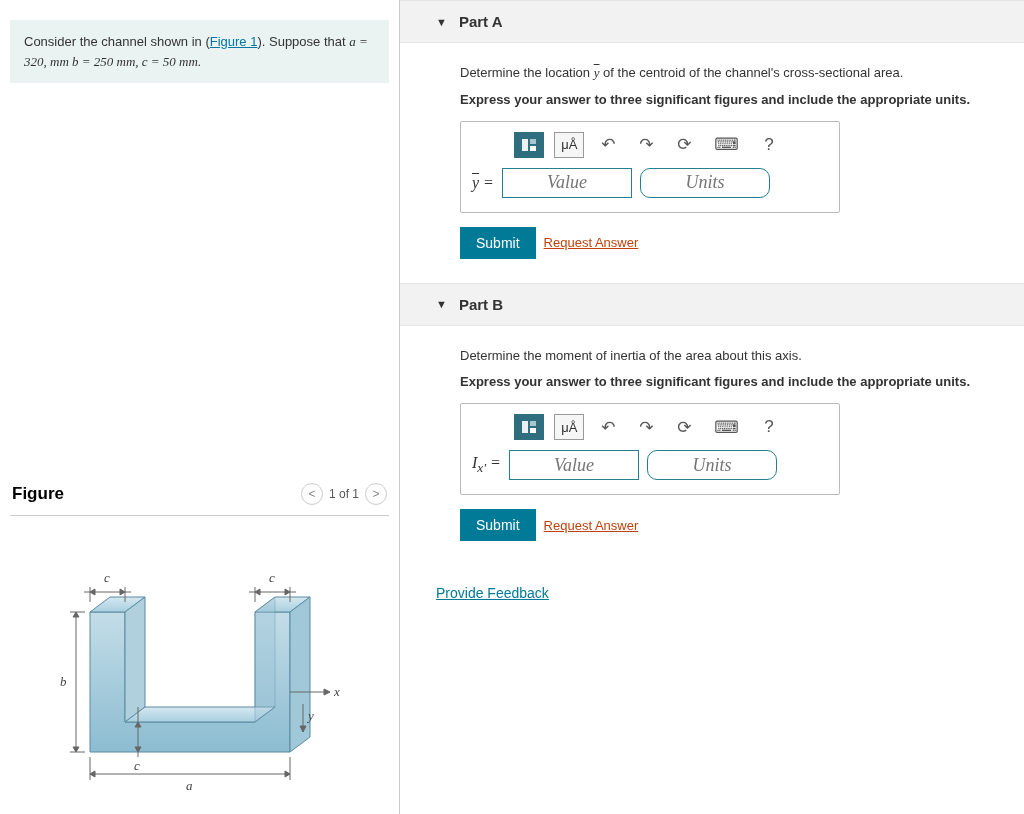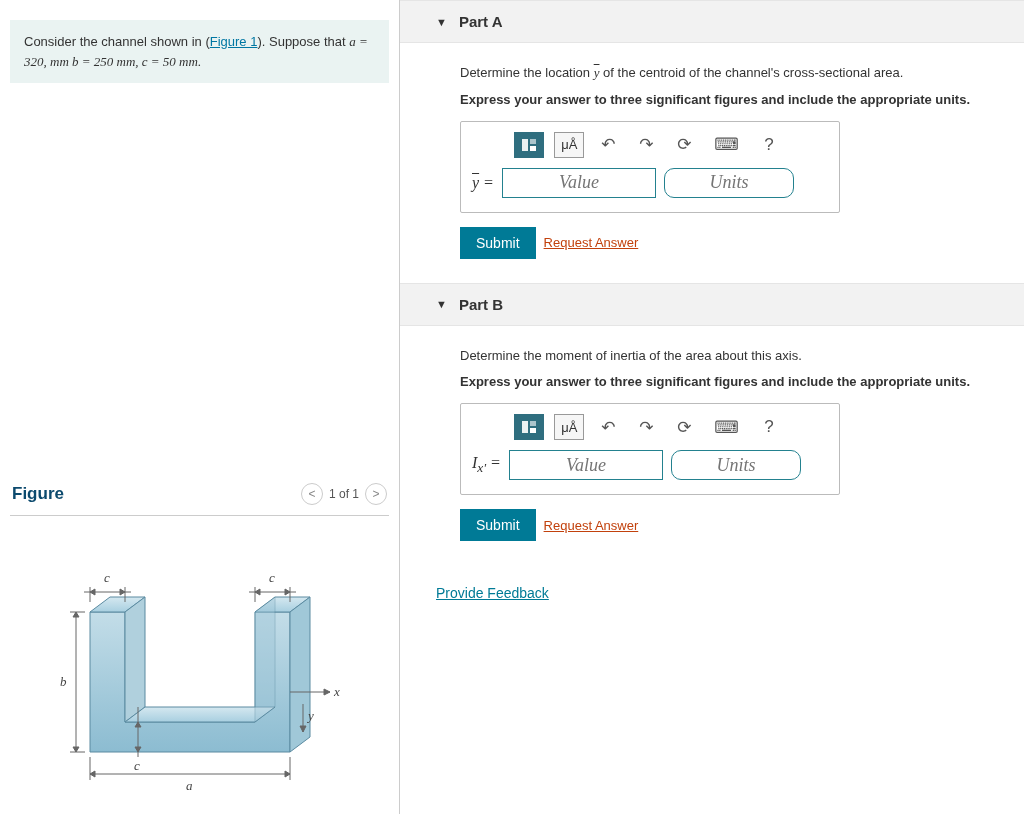--- a/index.html
+++ b/index.html
@@ -29,21 +29,21 @@
   color: #333;
 }
 .problem-box a { color: #0077a3; text-decoration: underline; }
 .fig-header {
   margin-top: auto;
   display: flex;
   justify-content: space-between;
   align-items: center;
   padding: 6px 2px;
 }
-.fig-header h3 { font-size: 17px; font-weight: bold; color: #0c4a6e; }
+.fig-header h3 { font-size: 17px; font-weight: bold; color: #000000; }
 .pager { display: flex; align-items: center; gap: 6px; font-size: 12px; color: #555; }
 .pager-btn {
   width: 22px; height: 22px;
   border: 1px solid #ccc; border-radius: 50%;
   display: flex; align-items: center; justify-content: center;
   font-size: 12px; color: #888; cursor: pointer; background: #fff;
 }
 .fig-line { border-top: 1px solid #ccc; margin: 4px 0 8px 0; }
 .fig-container {
   position: relative;
@@ -110,21 +110,21 @@
 .value-input, .units-input {
   border: 1px solid #23818f;
   height: 30px;
   font-family: Georgia, 'Times New Roman', serif;
   font-size: 18px;
   font-style: italic;
   color: #999;
   padding: 0 8px;
   text-align: center;
 }
-.value-input { width: 154px; }
+.value-input { width: 130px; }
 .units-input { width: 130px; border-radius: 10px; }
 .action-row { display: flex; align-items: center; gap: 8px; }
 .submit-btn {
   background: #007a96;
   color: #fff;
   border: none;
   padding: 8px 16px;
   font-size: 14px;
   cursor: pointer;
 }

